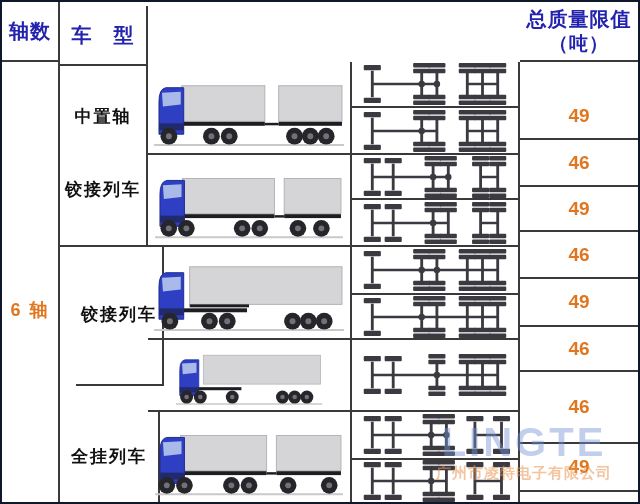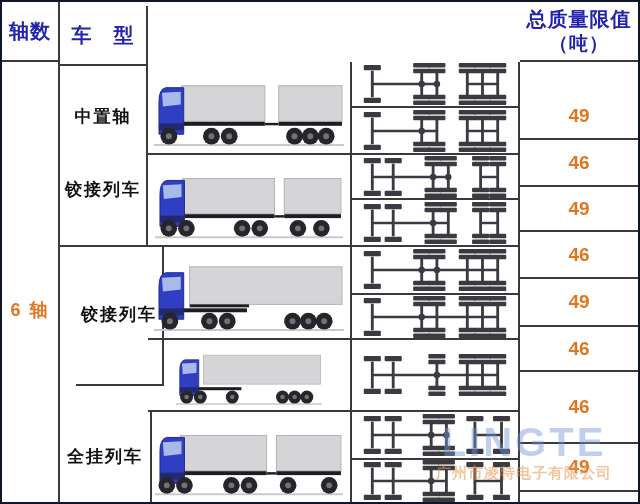--- a/index.html
+++ b/index.html
@@ -51,21 +51,21 @@
   </div>
 
   <div id="gen">
       <div class="cell vtype" style="left: 58px; top: 60px; width: 88px; height: 185px; gap: 48px;">
         <span>中置轴</span>
         <span>铰接列车</span>
       </div>
       <div class="cell vtype" style="left: 74px; top: 245px; width: 88px; height: 139px;">
         <span>铰接列车</span>
       </div>
-      <div class="cell vtype last-row" style="left: 58px; top: 410px; width: 92px; height: 90px;">
+      <div class="cell vtype last-row" style="left: 58px; top: 410px; width: 100px; height: 90px;">
         <span>全挂列车</span>
       </div>
       <div class="cell truck-cell" style="left: 146px; top: 60px; width: 204px; height: 93px;">
         <svg viewBox="0 0 204 92" width="100%" height="100%" preserveAspectRatio="xMidYMid meet">
           <line x1="6" y1="84" x2="198" y2="84" stroke="#c9c9cc" stroke-width="2"></line>
           <rect x="34" y="24" width="84" height="36" fill="#d5d5d7" stroke="#b2b2b6" stroke-width="1"></rect>
           <rect x="132" y="24" width="64" height="36" fill="#d5d5d7" stroke="#b2b2b6" stroke-width="1"></rect>
           <rect x="34" y="60.5" width="84" height="4" fill="#1d1d22"></rect>
           <rect x="118" y="61.5" width="14" height="2.5" fill="#1d1d22"></rect>
           <rect x="132" y="60.5" width="64" height="4" fill="#1d1d22"></rect>

